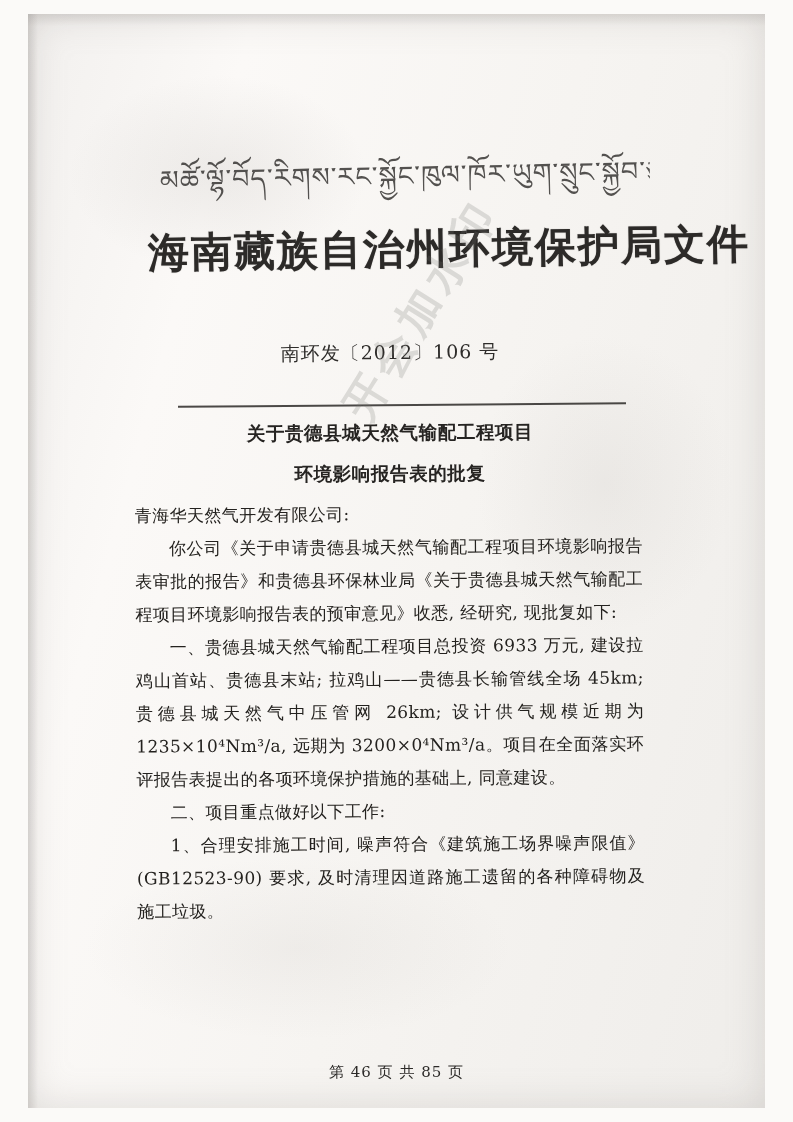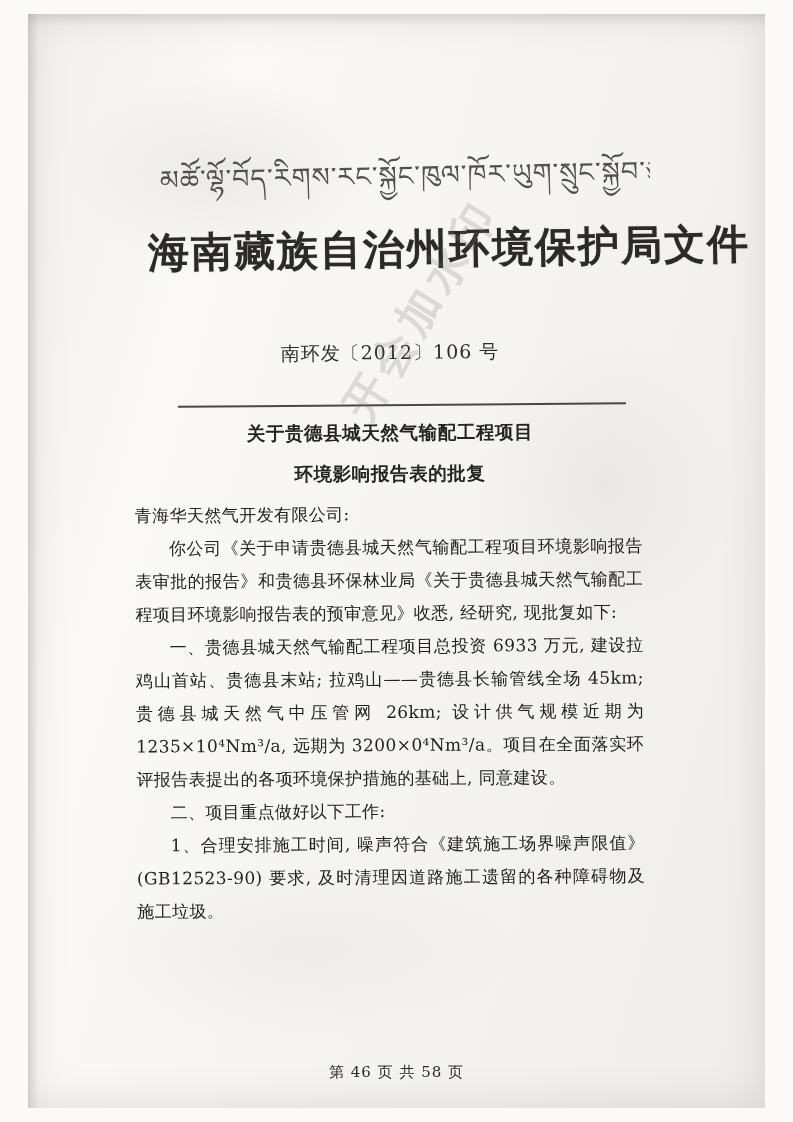--- a/index.html
+++ b/index.html
@@ -223,15 +223,15 @@
       <p class="indent">你公司《关于申请贵德县城天然气输配工程项目环境影响报告表审批的报告》和贵德县环保林业局《关于贵德县城天然气输配工程项目环境影响报告表的预审意见》收悉, 经研究, 现批复如下:</p>
       <p class="indent">一、贵德县城天然气输配工程项目总投资 6933 万元, 建设拉鸡山首站、贵德县末站; 拉鸡山——贵德县长输管线全场 45km; 贵德县城天然气中压管网 26km; 设计供气规模近期为 1235×10⁴Nm³/a, 远期为 3200×0⁴Nm³/a。项目在全面落实环评报告表提出的各项环境保护措施的基础上, 同意建设。</p>
       <p class="indent">二、项目重点做好以下工作:</p>
       <p class="indent">1、合理安排施工时间, 噪声符合《建筑施工场界噪声限值》(GB12523-90) 要求, 及时清理因道路施工遗留的各种障碍物及施工垃圾。</p>
     </div>
 
   </div>
 
   <div class="watermark">开会加水印</div>
 
-  <div class="footer">第 46 页 共 58 页</div>
+  <div class="footer">第 46 页 共 85 页</div>
 
 </div>
 
 </body></html>

